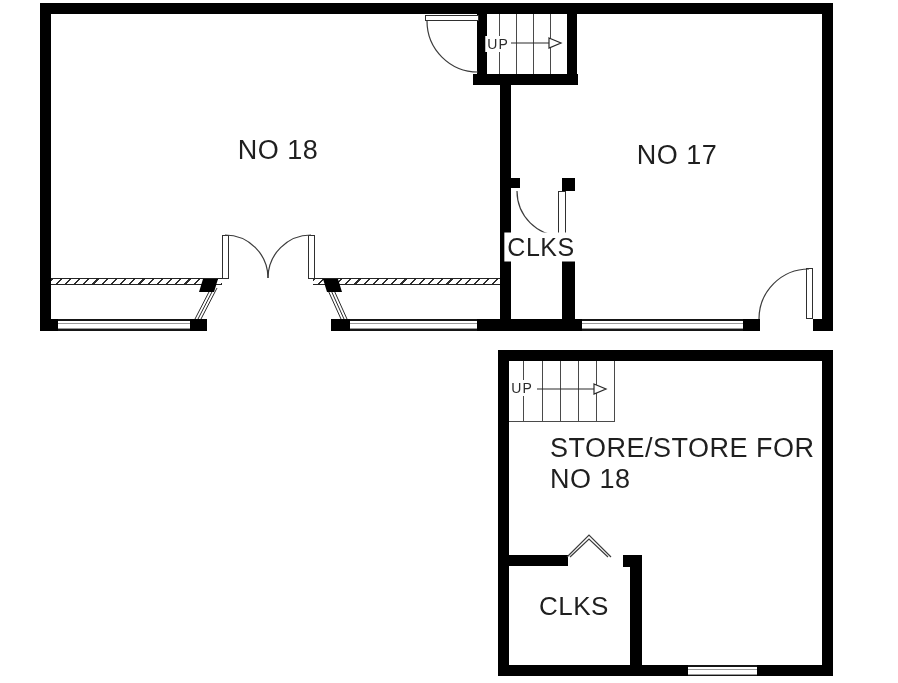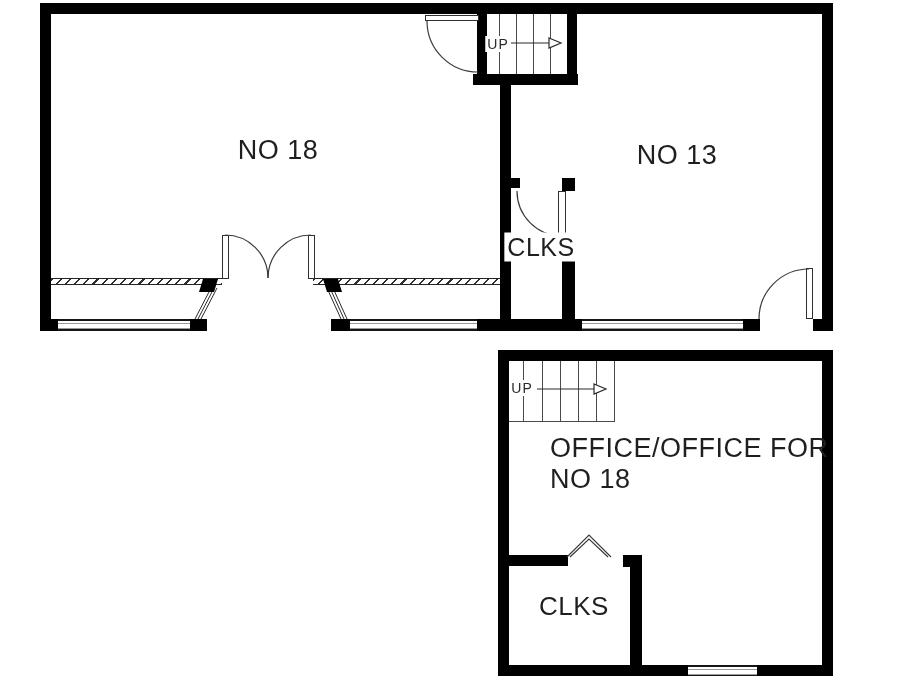--- a/index.html
+++ b/index.html
@@ -115,24 +115,24 @@
     <polygon points="323,279 338,279 342,292 327,292" fill="#000"></polygon>
     <g stroke="#2a2a2a" stroke-width="1.2">
       <line x1="511" y1="43" x2="549" y2="43"></line>
       <polygon points="549,38 561,43 549,48" fill="#ffffff"></polygon>
       <line x1="537" y1="389" x2="594" y2="389"></line>
       <polygon points="594,384 606,389 594,394" fill="#ffffff"></polygon>
     </g>
   </svg>
 
   <div class="lbl" style="left:278px;top:150px;">NO 18</div>
-  <div class="lbl" style="left:677px;top:155px;">NO 13</div>
+  <div class="lbl" style="left:677px;top:155px;">NO 17</div>
   <div class="lbl lblbg" style="left:541px;top:247px;font-size:25px;">CLKS</div>
   <div class="up" style="left:498px;top:44px;">UP</div>
 
   <div class="lbl2" style="left:550px;top:433px;">
-    <div>OFFICE/OFFICE FOR</div>
+    <div>STORE/STORE FOR</div>
     <div>NO 18</div>
   </div>
   <div class="lbl" style="left:574px;top:606px;font-size:26px;">CLKS</div>
   <div class="up" style="left:522px;top:388px;">UP</div>
 
 </div>
 
 </body></html>

